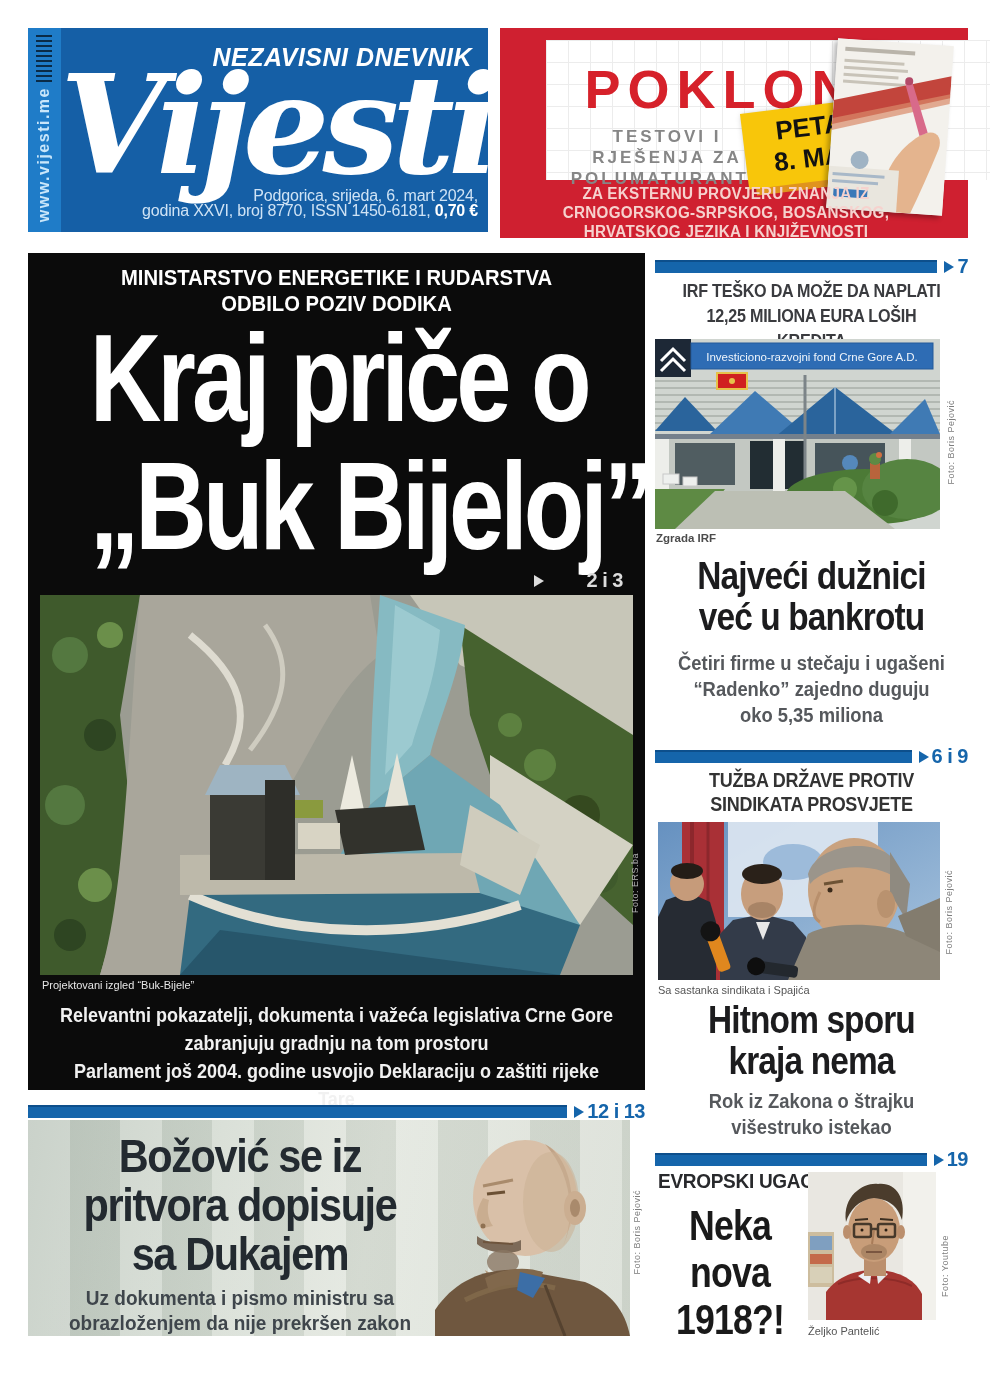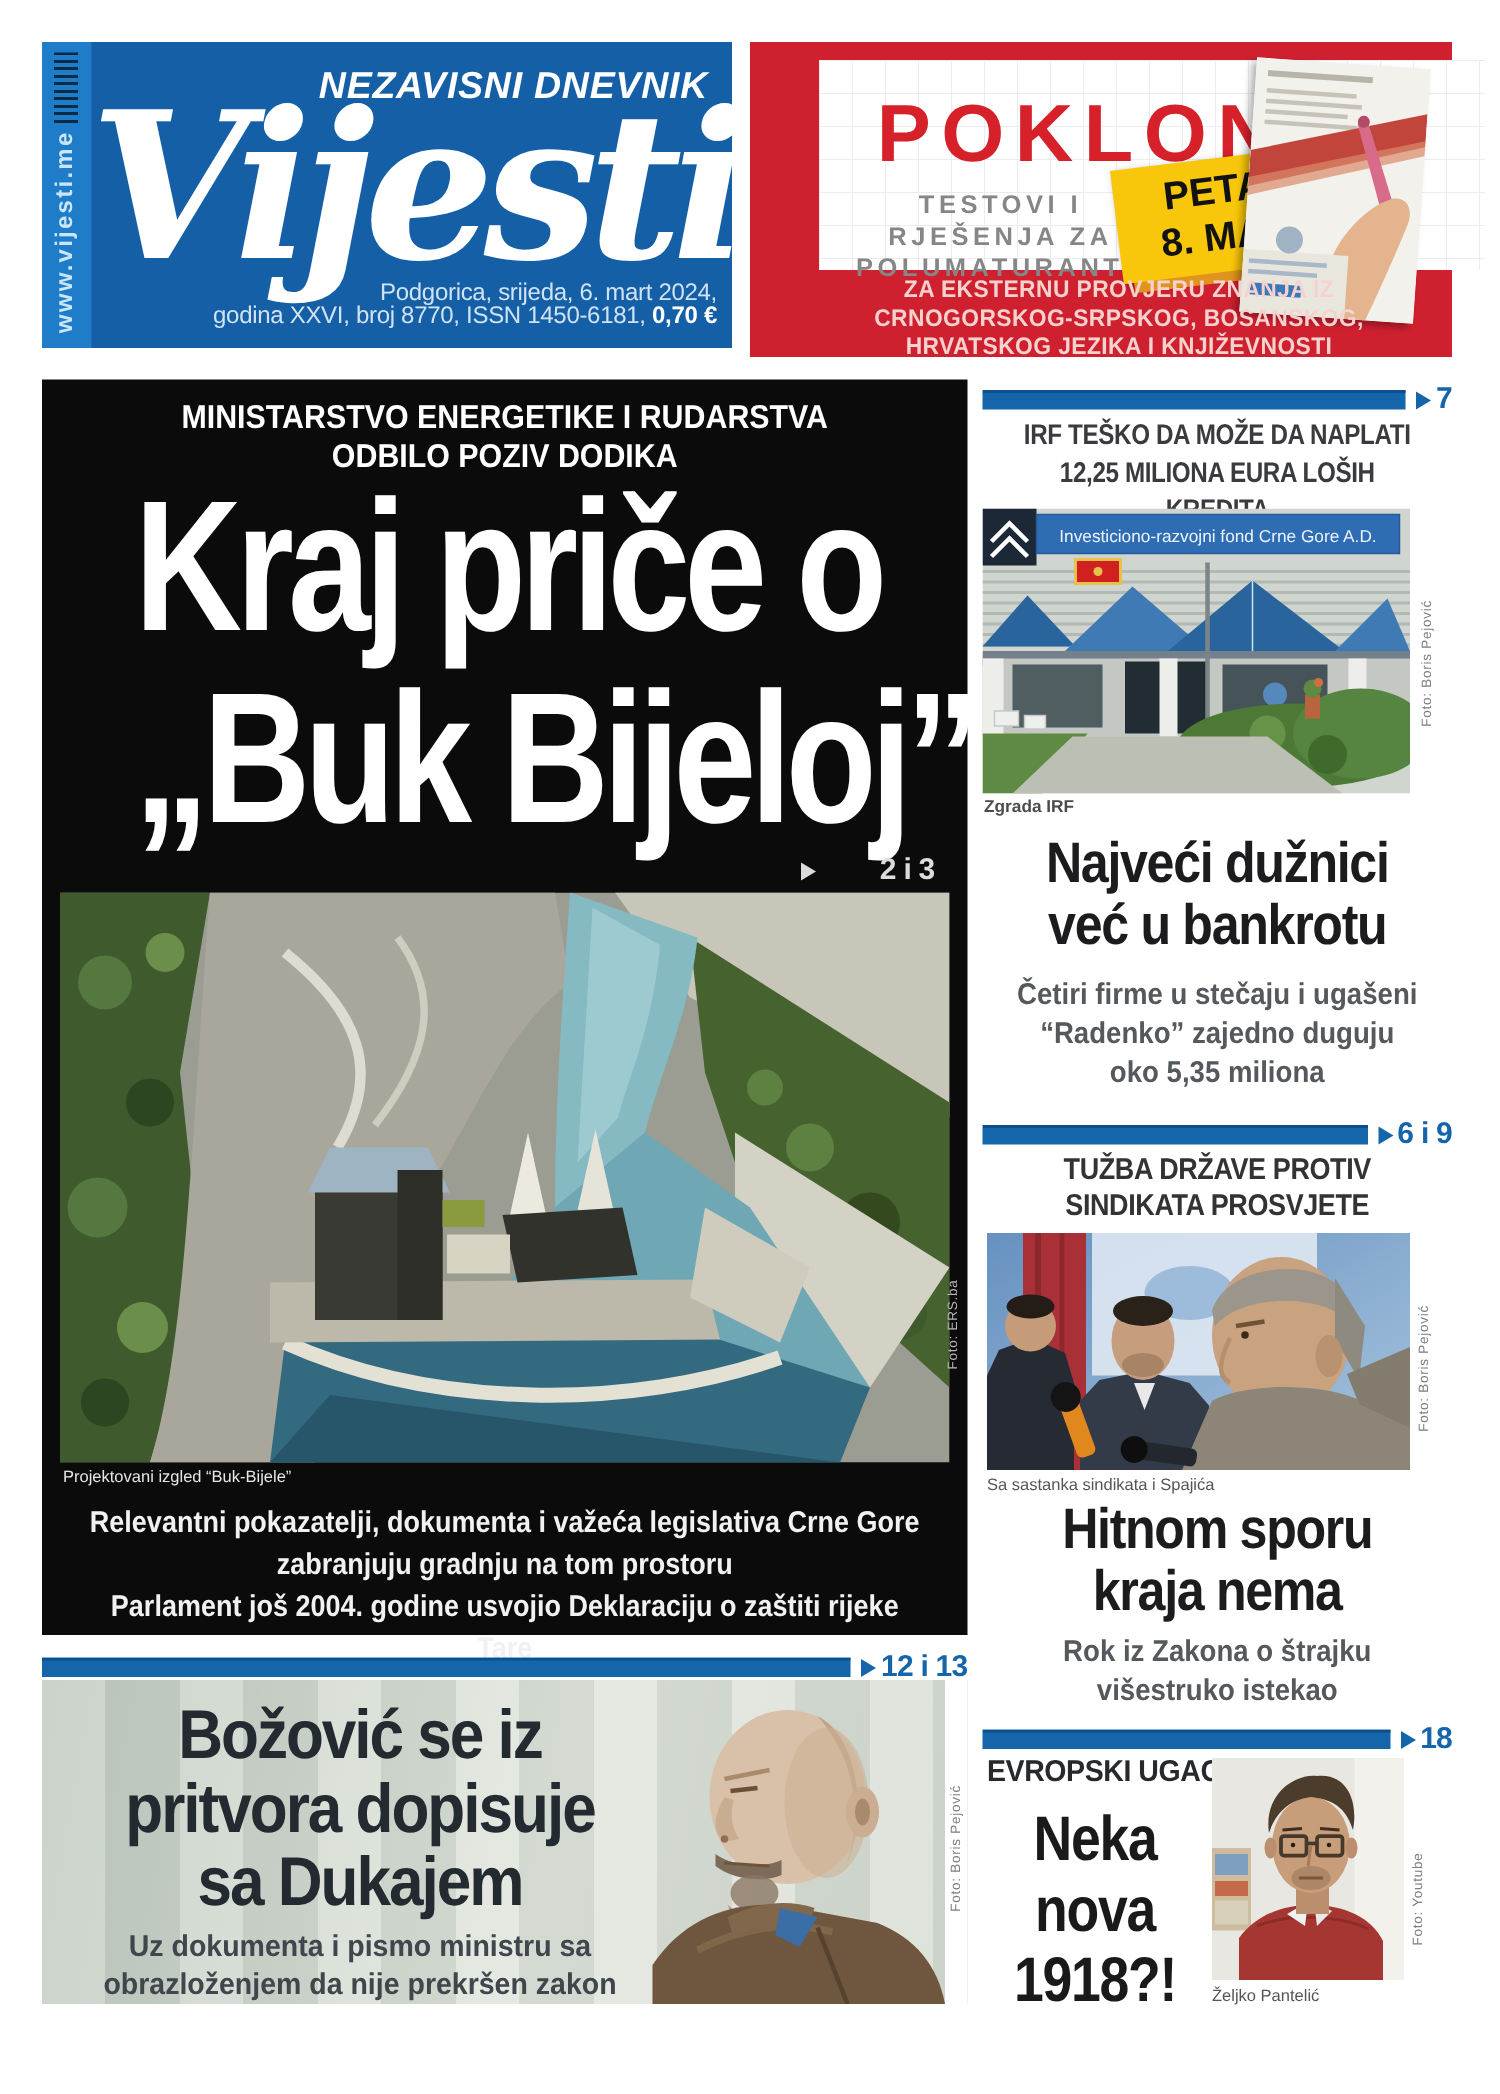--- a/index.html
+++ b/index.html
@@ -45,21 +45,21 @@
   #promo-title { left:20px; top:18px; width:310px; text-align:center; font-size:54px; font-weight:800;
     color:#d6212a; letter-spacing:7px; }
   #promo-sub { left:6px; top:86px; width:230px; text-align:center; font-size:17px; font-weight:700;
     color:#868686; letter-spacing:3px; line-height:21px; }
   #sticker { left:198px; top:64px; width:160px; height:76px; background:#f8c60a;
     transform:rotate(-7deg); box-shadow:7px 7px 0 #e0931e, 2px 2px 6px rgba(0,0,0,.35);
     text-align:center; padding-top:6px; font-size:26px; font-weight:800; color:#121212; line-height:31px; }
   #booklet { left:332px; top:14px; width:116px; height:170px; transform:rotate(4deg);
     background:#f5f3ef; overflow:hidden; box-shadow:-3px 3px 5px rgba(0,0,0,.3); }
   #promo-band { left:0; top:156px; width:452px; text-align:center; font-size:16px; font-weight:700;
-    color:#f6d2ce; line-height:19px; letter-spacing:.3px;margin-left:20px; }
+    color:#f6d2ce; line-height:19px; letter-spacing:.3px; }
 
   
   #lead { left:28px; top:253px; width:617px; height:837px; background:#0b0b0b; }
   .lead-kick { left:0; top:0; width:617px; text-align:center; color:#fff; font-weight:700; font-size:22px; }
   .lead-h { left:0; width:617px; text-align:center; color:#fff; font-weight:700; font-size:124px;
     line-height:126px; letter-spacing:-5px; white-space:nowrap; }
   #lead-photo { left:12px; top:342px; width:593px; height:380px; }
   .lead-deck { left:0; width:617px; text-align:center; color:#f1f1f1; font-weight:700; font-size:20px; line-height:28px; }
 
   
@@ -309,21 +309,21 @@
 
 <div class="abs rc-head c88" style="left:655px; top:1000px;">Hitnom sporu</div>
 <div class="abs rc-head c88" style="left:655px; top:1041px;">kraja nema</div>
 <div class="abs rc-deck c92" style="left:655px; top:1088px;">Rok iz Zakona o štrajku</div>
 <div class="abs rc-deck c92" style="left:655px; top:1114px;">višestruko istekao</div>
 
 <div class="pbar" style="left:655px; top:1148px; width:313px;">
   <div class="pbar-line"></div>
   <div class="pref">
     <span class="tri"></span>
-    <span>18</span>
+    <span>19</span>
   </div>
 </div>
 <div class="abs c95 oleft" style="left:658px; top:1170px; font-size:20px; font-weight:700; color:#28292c; letter-spacing:-.3px;">EVROPSKI UGAO</div>
 <div class="abs ctr c85" style="left:655px; top:1202px; width:150px; font-size:42px; line-height:47px; font-weight:700; color:#1a1a1a; letter-spacing:-1px;">
   <div>Neka</div>
   <div>nova</div>
   <div>1918?!</div>
 </div>
 
 <svg class="abs" style="left:808px; top:1172px;" width="128" height="148" viewBox="0 0 128 148">

